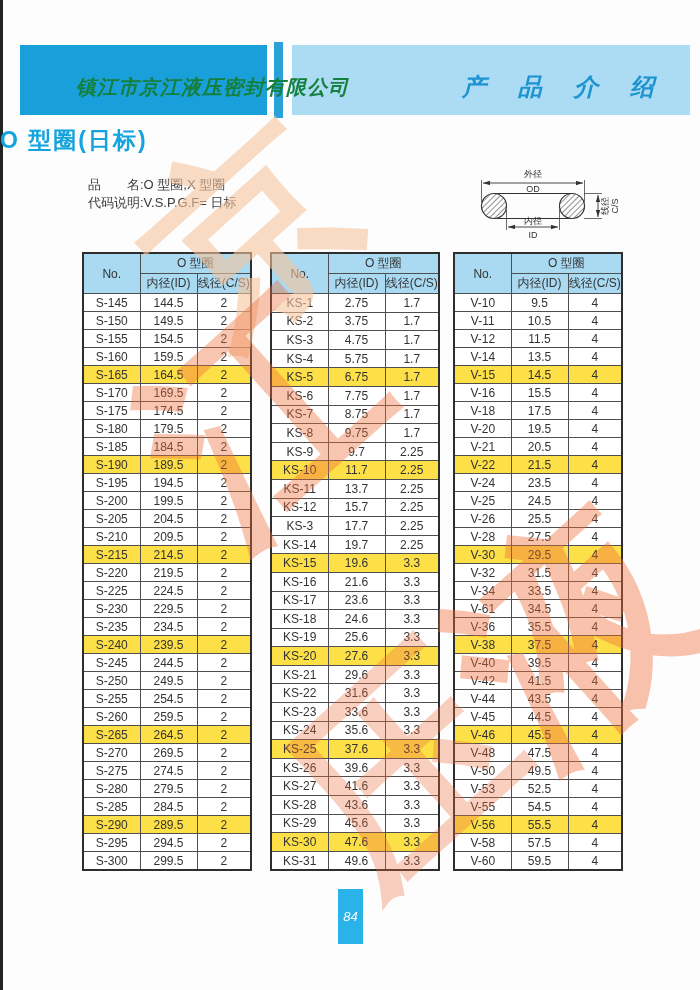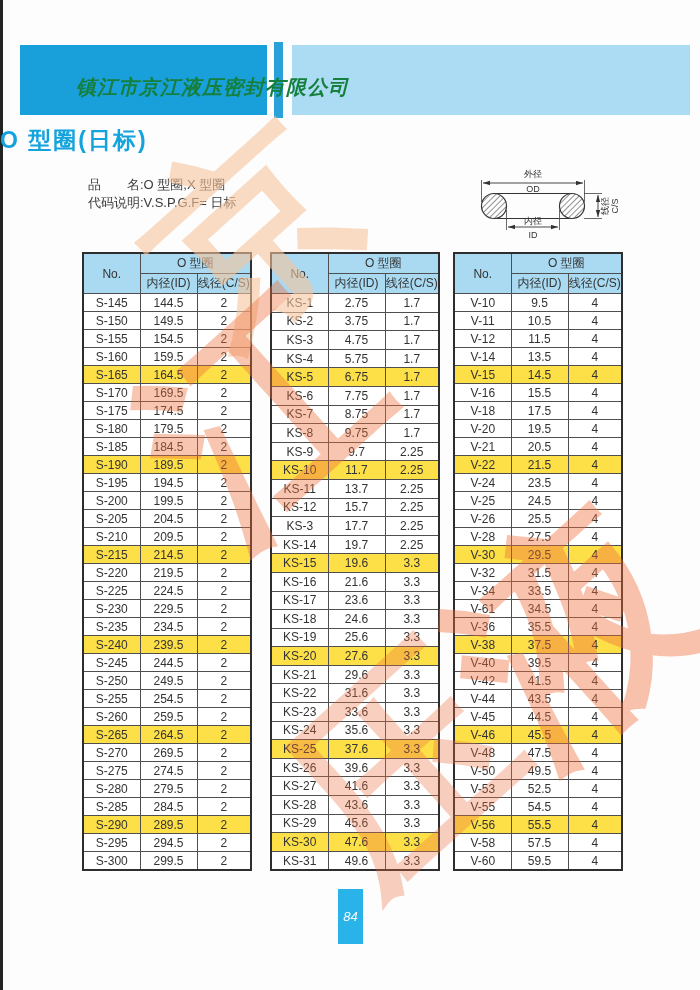--- a/index.html
+++ b/index.html
@@ -51,20 +51,21 @@
 </head>
 <body>
 
 <div class="page">
   <div class="edge-strip"></div>
 
   <div class="bar-dark"></div>
   <div class="bar-stripe"></div>
   <div class="bar-light"></div>
   <div class="company">镇江市京江液压密封有限公司</div>
+  <div class="section-title">产 品 介 绍</div>
 
   <div class="page-title">O 型圈(日标)</div>
 
   <div class="info">
     <div>品　　名:O 型圈,X 型圈</div>
     <div>代码说明:V.S.P.G.F= 日标</div>
   </div>
 
   <svg class="diagram" width="180" height="80" viewBox="0 0 180 80">
     <defs>

